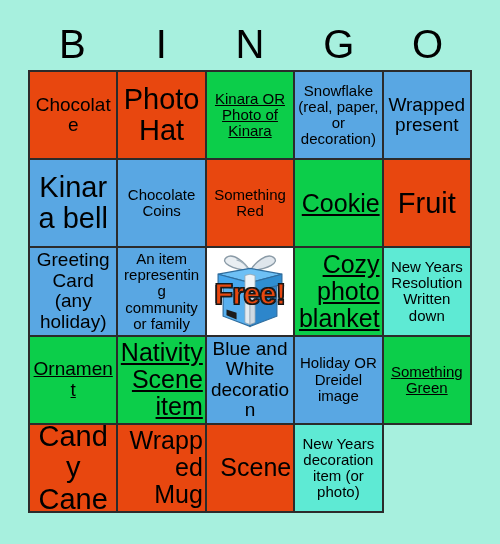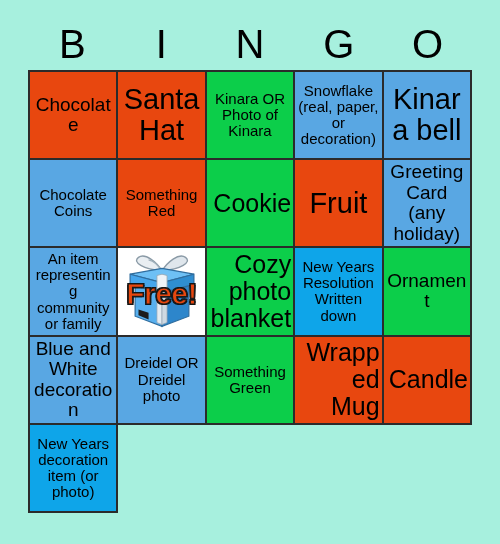--- a/index.html
+++ b/index.html
@@ -77,23 +77,23 @@
     width: 100%;
     padding: 0 2px;
     box-sizing: border-box;
     color: #000000;
     line-height: 1.08;
     word-wrap: break-word;
   }
 
   
   .c-red   { background: #e8470f; }
-  .c-green { background: #0cce4a; }
+  .c-green { background: #0cce4a; text-decoration: underline; }
   .c-blue  { background: #59a7e3; }
-  .c-gray  { background: #0ea5e9; }
+  .c-gray  { background: #5eead4; }
   .c-free  { background: #ffffff; }
 
   
   .fs-xl   { font-size: 29px; }
   .fs-lg   { font-size: 25px; text-align: right; }
   .fs-md   { font-size: 19px; }
   .fs-sm   { font-size: 15px; }
   .fs-xs   { font-size: 15px; }
 
   
@@ -141,27 +141,30 @@
     <div class="header-letter">N</div>
     <div class="header-letter">G</div>
     <div class="header-letter">O</div>
   </div>
 
   <div id="grid">
       <div class="cell c-red">
         <span class="cell-text fs-md">Chocolate</span>
       </div>
       <div class="cell c-red">
-        <span class="cell-text fs-xl">Santa Hat</span>
+        <span class="cell-text fs-xl">Photo Hat</span>
       </div>
       <div class="cell c-green">
         <span class="cell-text fs-sm">Kinara OR Photo of Kinara</span>
       </div>
       <div class="cell c-blue">
         <span class="cell-text fs-xs">Snowflake (real, paper, or decoration)</span>
+      </div>
+      <div class="cell c-blue">
+        <span class="cell-text fs-md">Wrapped present</span>
       </div>
       <div class="cell c-blue">
         <span class="cell-text fs-xl">Kinara bell</span>
       </div>
       <div class="cell c-blue">
         <span class="cell-text fs-sm">Chocolate Coins</span>
       </div>
       <div class="cell c-red">
         <span class="cell-text fs-sm">Something Red</span>
       </div>
@@ -203,33 +206,39 @@
       </div>
       <div class="cell c-green">
         <span class="cell-text fs-lg">Cozy photo blanket</span>
       </div>
       <div class="cell c-gray">
         <span class="cell-text fs-sm">New Years Resolution Written down</span>
       </div>
       <div class="cell c-green">
         <span class="cell-text fs-md">Ornament</span>
       </div>
+      <div class="cell c-green">
+        <span class="cell-text fs-lg">Nativity Scene item</span>
+      </div>
       <div class="cell c-blue">
         <span class="cell-text fs-md">Blue and White decoration</span>
       </div>
       <div class="cell c-blue">
-        <span class="cell-text fs-sm">Dreidel OR Dreidel photo</span>
+        <span class="cell-text fs-sm">Holiday OR Dreidel image</span>
       </div>
       <div class="cell c-green">
         <span class="cell-text fs-sm">Something Green</span>
       </div>
       <div class="cell c-red">
+        <span class="cell-text fs-xl">Candy Cane</span>
+      </div>
+      <div class="cell c-red">
         <span class="cell-text fs-lg">Wrapped Mug</span>
       </div>
       <div class="cell c-red">
-        <span class="cell-text fs-lg">Candle</span>
+        <span class="cell-text fs-lg">Scene</span>
       </div>
       <div class="cell c-gray">
         <span class="cell-text fs-sm">New Years decoration item (or photo)</span>
       </div>
     </div>
 
 </div>
 
 </body></html>

